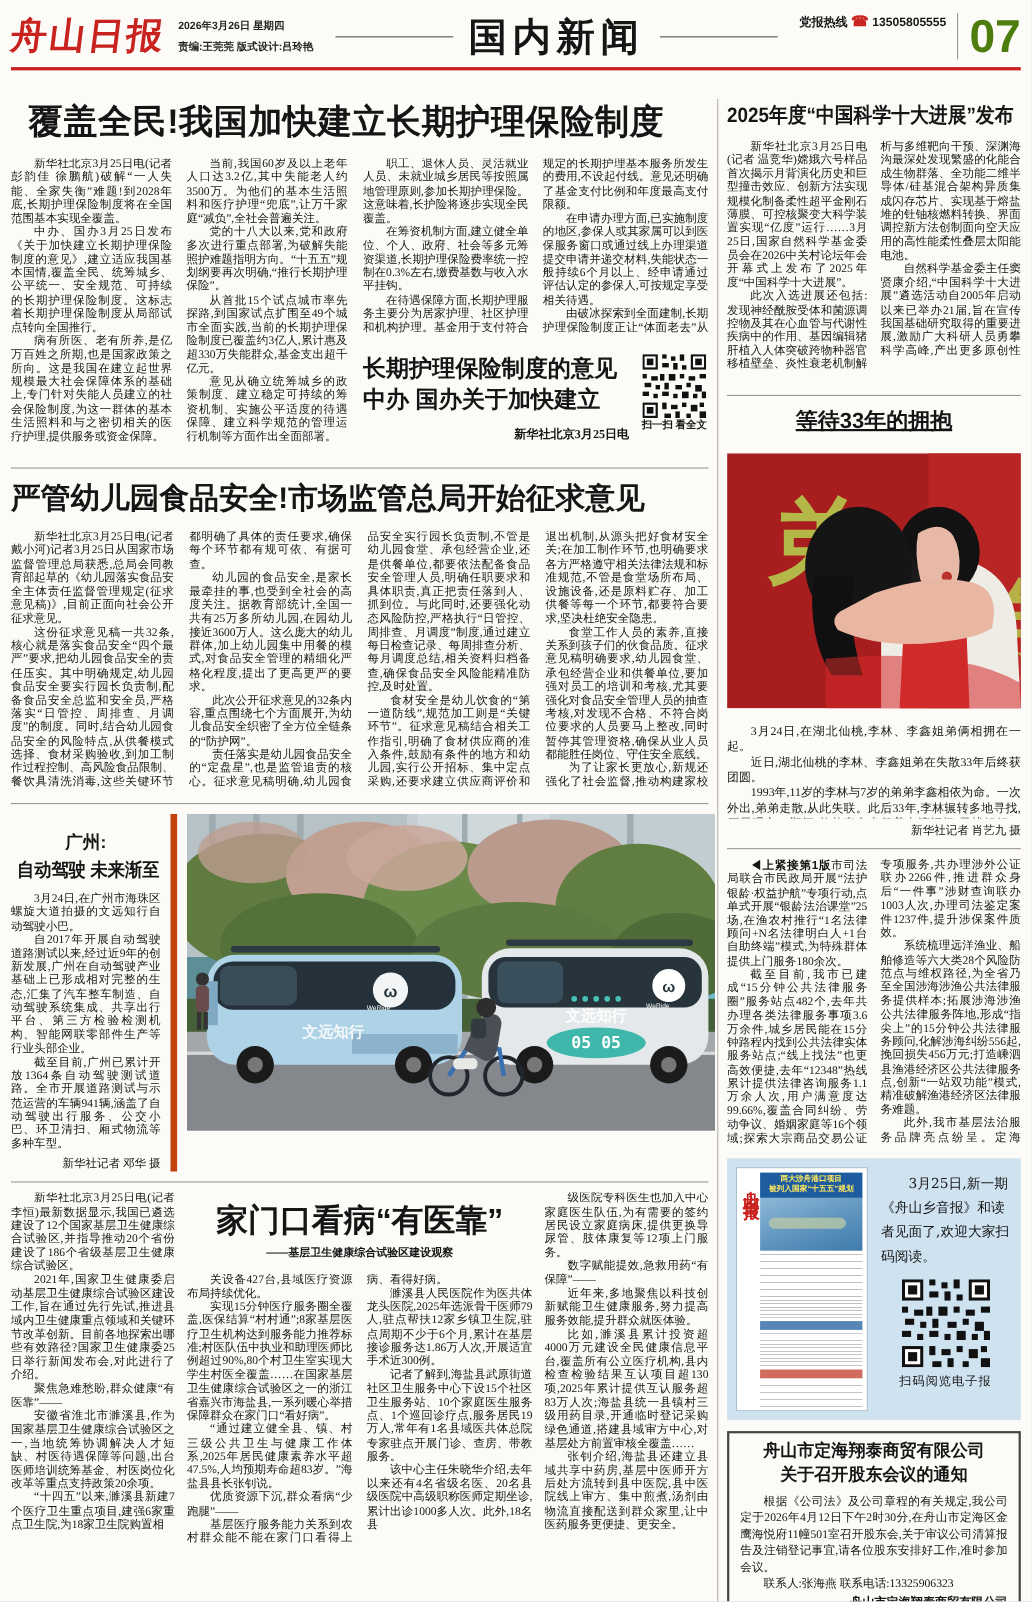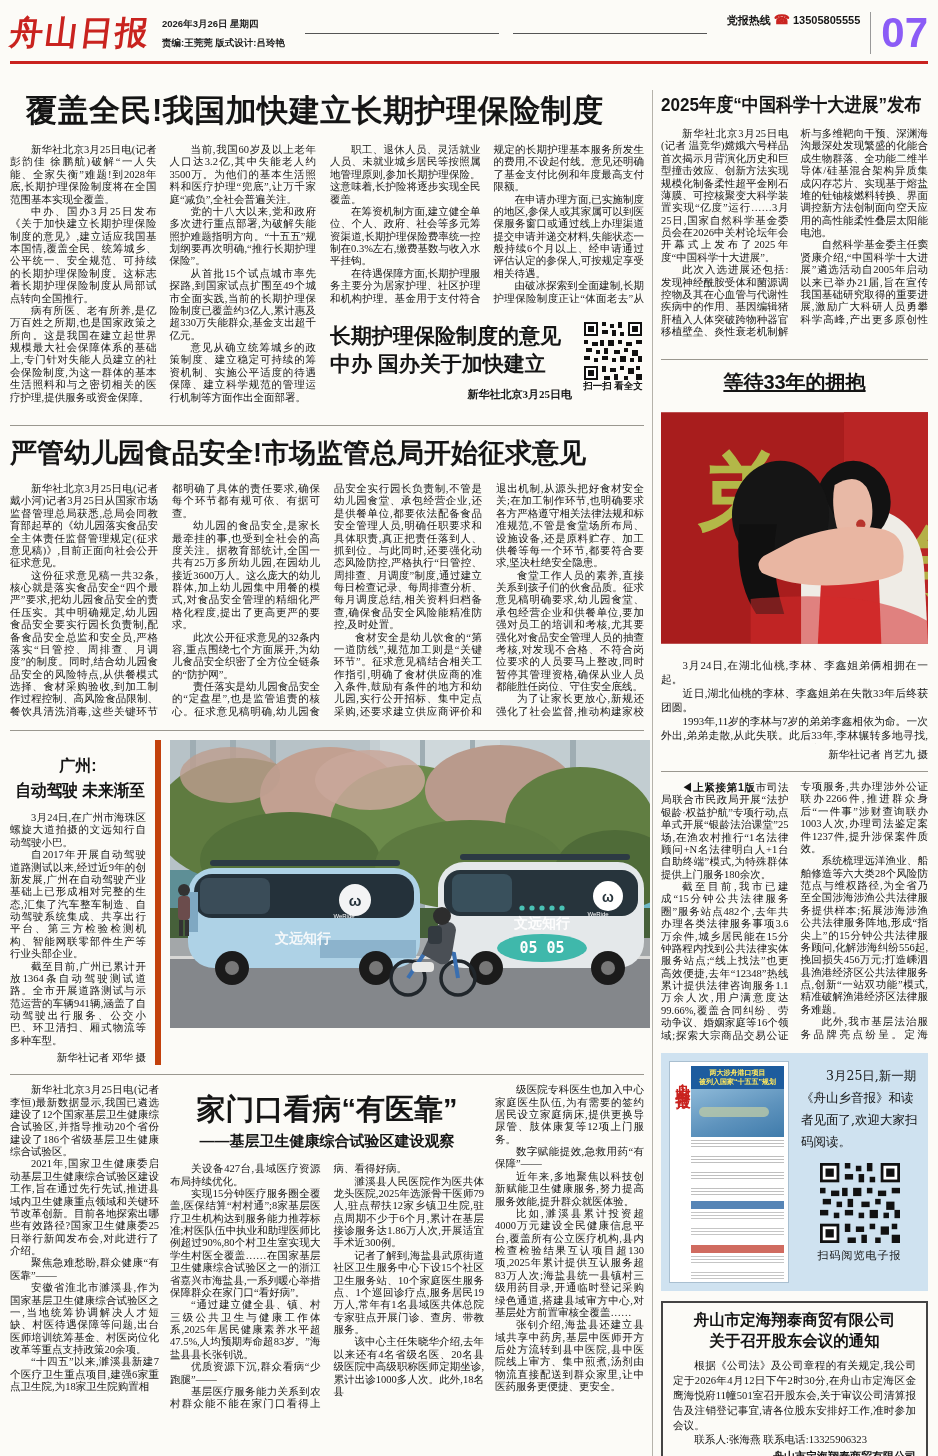--- a/index.html
+++ b/index.html
@@ -14,21 +14,21 @@
   .mast-meta { font-family:"Liberation Sans",sans-serif; font-size:9.5px; font-weight:bold;
                color:#222; margin-left:12px; line-height:2.0; }
   .mast-center { flex:1; display:flex; align-items:center; gap:14px; margin:0 20px; }
   .mast-center .rule { flex:1; border-top:1px solid #555; height:0; }
   .section-title { font-family:"Liberation Sans",sans-serif; font-size:35px; font-weight:900;
                    letter-spacing:5px; margin:0; white-space:nowrap; }
   .mast-right { display:flex; gap:10px; }
   .hotline { font-family:"Liberation Sans",sans-serif; font-size:11px; font-weight:bold; white-space:nowrap; }
   .phone-icon { color:#c9231f; font-size:13px; }
   .mast-right .vline { width:1px; height:42px; background:#999; }
-  .pagenum { font-family:"Liberation Sans",sans-serif; font-size:42px; font-weight:900; color:#8b5cf6; line-height:1; }
+  .pagenum { font-family:"Liberation Sans",sans-serif; font-size:42px; font-weight:900; color:#4d7c0f; line-height:1; }
   .red-bar { height:3px; background:#c9231f; margin-top:3px; }
 
   
   .content { display:flex; margin-top:26px; }
   .main-left { width:634px; }
   .vdivider { width:1px; background:#b5b2aa; margin:0 8px; }
   .right-col { flex:1; min-width:0; }
   .hrule { border:none; border-top:1px solid #9a978f; margin:9px 0; }
 
   
@@ -61,21 +61,21 @@
   .gz-city  { text-align:center; font-family:"Liberation Sans",sans-serif; font-size:16px; font-weight:700; margin:16px 0 2px; }
   .gz-title { text-align:center; font-family:"Liberation Sans",sans-serif; font-size:17px; font-weight:900;
               white-space:nowrap; margin:0 0 10px; transform:scaleX(.92); }
   .gz-photo svg { width:480px; height:288px; display:block; }
 
   
   .health { display:flex; gap:11px; margin-top:2px; }
   .h-col1 { width:149px; height:350px; overflow:hidden; flex-shrink:0; }
   .h-mid  { width:314px; flex-shrink:0; }
   .h-head { text-align:center; font-family:"Liberation Sans",sans-serif; font-size:29px; font-weight:900; margin:6px 0 2px; }
-  .h-sub  { text-align:center; font-family:"Liberation Sans",sans-serif; font-size:15px; font-weight:700; margin:2px 0 12px; }
+  .h-sub  { text-align:center; font-family:"Liberation Sans",sans-serif; font-size:10px; font-weight:700; margin:2px 0 12px; }
   .h-mid-cols { columns:2; column-gap:13px; height:252px; column-fill:auto; overflow:hidden; }
   .h-col4 { width:149px; height:350px; overflow:hidden; flex-shrink:0; }
 
   
   .sci-head { font-family:"Liberation Sans",sans-serif; font-size:19px; font-weight:900;
               white-space:nowrap; transform:scaleX(.9); transform-origin:0 50%; margin:2px 0 10px; }
   .sci-body { columns:2; column-gap:12px; height:222px; column-fill:auto; overflow:hidden; }
   .hug-title { text-align:center; font-family:"Liberation Sans",sans-serif; font-size:20px; font-weight:900; margin:8px 0 8px;text-decoration:underline; }
   .hug-photo svg { width:100%; height:248px; display:block; }
   .hug-caption { margin-top:6px; height:86px; overflow:hidden; }
@@ -170,20 +170,21 @@
 <div class="page">
 
   <header class="masthead">
     <div class="logo">舟山日报</div>
     <div class="mast-meta">
       <div>2026年3月26日 星期四</div>
       <div>责编:王莞莞 版式设计:吕玲艳</div>
     </div>
     <div class="mast-center">
       <span class="rule"></span>
+      <h1 class="section-title">国内新闻</h1>
       <span class="rule"></span>
     </div>
     <div class="mast-right">
       <span class="hotline">
         <span>党报热线</span>
         <span class="phone-icon">☎</span>
         <span class="hotline-num">13505805555</span>
       </span>
       <span class="vline"></span>
       <span class="pagenum">07</span>

